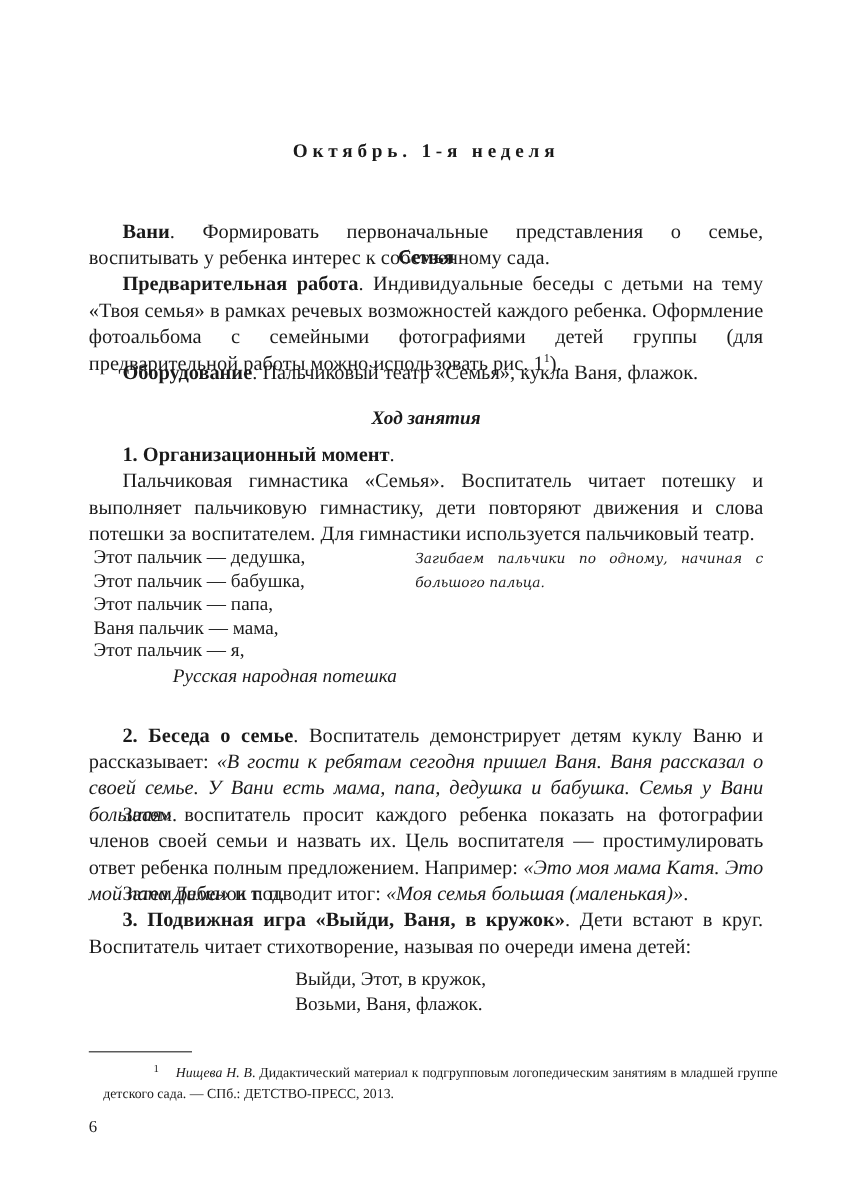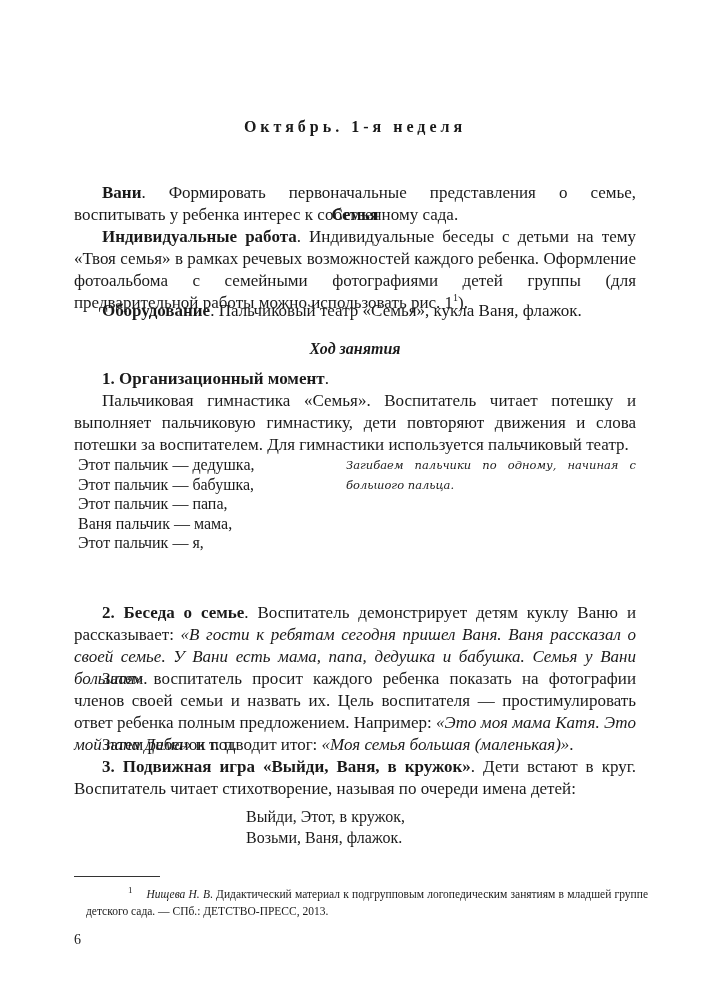--- a/index.html
+++ b/index.html
@@ -52,36 +52,37 @@
 </head>
 <body>
 
 <div class="page">
 
   <div class="abs h1">Октябрь. 1-я неделя</div>
   <div class="abs h2">Семья</div>
 
   <p class="abs para" style="top:182px"><b>Вани</b><span>. Формировать первоначальные представления о семье, воспитывать у ребенка интерес к собственному сада.</span></p>
 
-  <p class="abs para" style="top:226px"><b>Индивидуальные работа</b><span>. Индивидуальные беседы с детьми на тему «Твоя семья» в рамках речевых возможностей каждого ребенка. Оформление фотоальбома с семейными фотографиями детей группы (для предварительной работы можно использовать рис. 1</span><sup class="ref">1</sup><span>).</span></p>
+  <p class="abs para" style="top:226px"><b>Предварительная работа</b><span>. Индивидуальные беседы с детьми на тему «Твоя семья» в рамках речевых возможностей каждого ребенка. Оформление фотоальбома с семейными фотографиями детей группы (для предварительной работы можно использовать рис. 1</span><sup class="ref">1</sup><span>).</span></p>
 
   <p class="abs para" style="top:300px"><b>Оборудование</b><span>. Пальчиковый театр «Семья», кукла Ваня, флажок.</span></p>
 
   <div class="abs h3">Ход занятия</div>
 
   <p class="abs para" style="top:368px"><b>1. Организационный момент</b><span>.</span></p>
 
   <p class="abs para" style="top:390px">Пальчиковая гимнастика «Семья». Воспитатель читает потешку и выполняет пальчиковую гимнастику, дети повторяют движения и слова потешки за воспитателем. Для гимнастики используется пальчиковый театр.</p>
 
   <div class="abs poem">
     <span class="poem-line">Этот пальчик — дедушка,</span>
     <span class="poem-line">Этот пальчик — бабушка,</span>
     <span class="poem-line">Этот пальчик — папа,</span>
     <span class="poem-line">Ваня пальчик — мама,</span>
     <span class="poem-line">Этот пальчик — я,</span>
+    <span class="poem-src">Русская народная потешка</span>
   </div>
 
   <div class="abs note">Загибаем пальчики по одному, начиная с большого пальца.</div>
 
   <p class="abs para" style="top:602px"><b>2. Беседа о семье</b><span>. Воспитатель демонстрирует детям куклу Ваню и рассказывает: </span><i>«В гости к ребятам сегодня пришел Ваня. Ваня рассказал о своей семье. У Вани есть мама, папа, дедушка и бабушка. Семья у Вани большая»</i><span>.</span></p>
 
   <p class="abs para" style="top:668px"><span>Затем воспитатель просит каждого ребенка показать на фотографии членов своей семьи и назвать их. Цель воспитателя — простимулировать ответ ребенка полным предложением. Например: </span><i>«Это моя мама Катя. Это мой папа Дима»</i><span> и т. п.</span></p>
 
   <p class="abs para" style="top:734px"><span>Затем ребенок подводит итог: </span><i>«Моя семья большая (маленькая)»</i><span>.</span></p>
 

